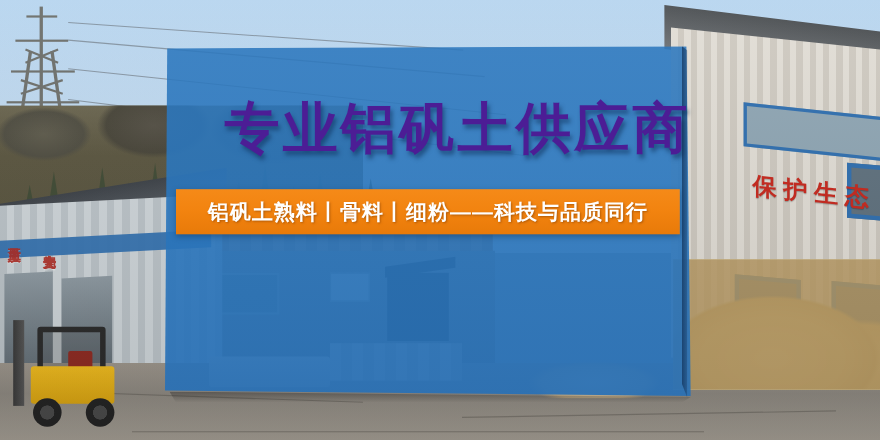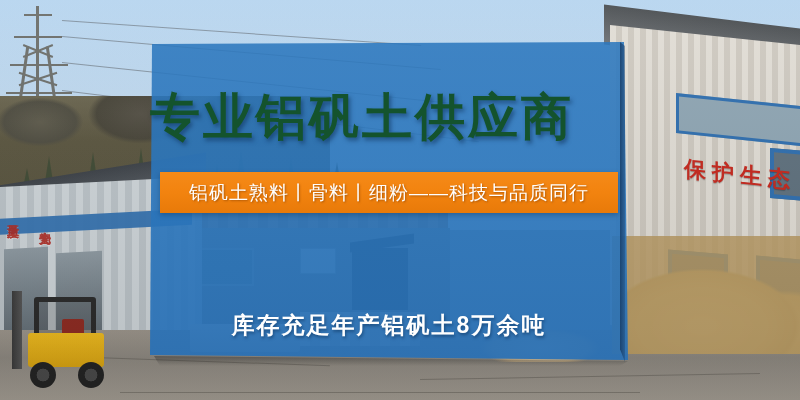--- a/index.html
+++ b/index.html
@@ -193,38 +193,38 @@
     position:absolute;left:150px;top:356px;width:480px;height:10px;
     background:linear-gradient(180deg,rgba(0,0,0,.30),rgba(0,0,0,0));
     clip-path:polygon(4px 0,478px 5px,470px 100%,10px 100%);
   }
 
   
   .content{position:absolute;left:150px;top:42px;width:480px;height:320px;}
 
   .headline{
     position:absolute;left:0;top:46px;width:478px;
-    text-align:left;
-    color:#14532d;
+    text-align:right;
+    color:#4c1d95;
     font-weight:700;
     font-size:50px;
     line-height:58px;
     letter-spacing:3px;
     text-shadow:2px 3px 4px rgba(12,45,85,.55);
     white-space:nowrap;
   }
 
   .ribbon{
     position:absolute;left:10px;top:130px;width:458px;height:41px;
     background:linear-gradient(180deg,#f58a18 0%,#f2830f 50%,#e87a09 100%);
     box-shadow:0 2px 5px rgba(10,40,75,.35);
     display:flex;align-items:center;justify-content:center;
   }
   .ribbon-text{
-    color:#ffffff;font-weight:400;font-size:19px;letter-spacing:1px;
+    color:#ffffff;font-weight:700;font-size:19px;letter-spacing:1px;
     text-shadow:1px 1px 2px rgba(120,55,0,.55);
     white-space:nowrap;
   }
 
   .subline{
     position:absolute;left:0;width:478px;text-align:center;
     color:#ffffff;font-weight:700;font-size:23px;letter-spacing:2px;
     text-shadow:1px 2px 3px rgba(10,45,85,.55);
     white-space:nowrap;
   }
@@ -334,16 +334,15 @@
 
   <div class="content">
 
     <div class="headline">专业铝矾土供应商</div>
 
     <div class="ribbon">
       <span class="ribbon-text">铝矾土熟料丨骨料丨细粉——科技与品质同行</span>
     </div>
 
 
-    <div class="subline subline-2">库存充足年产铝矾土8万余吨</div>
   </div>
 
 </div>
 
 </body></html>

